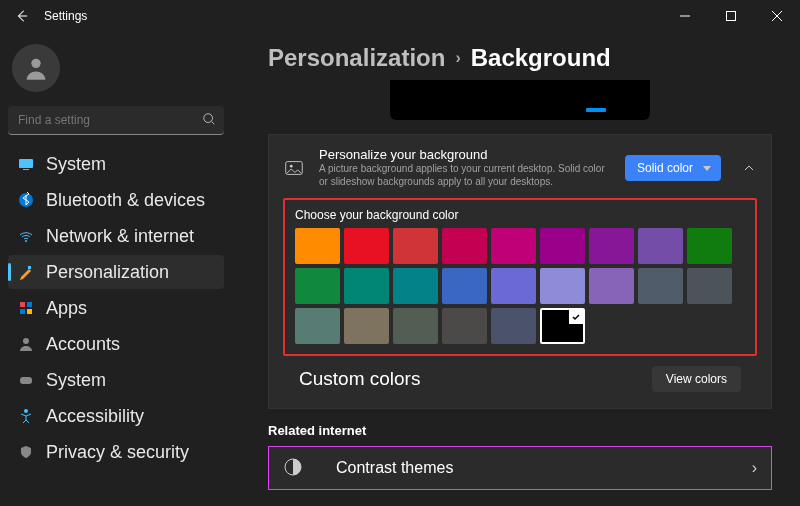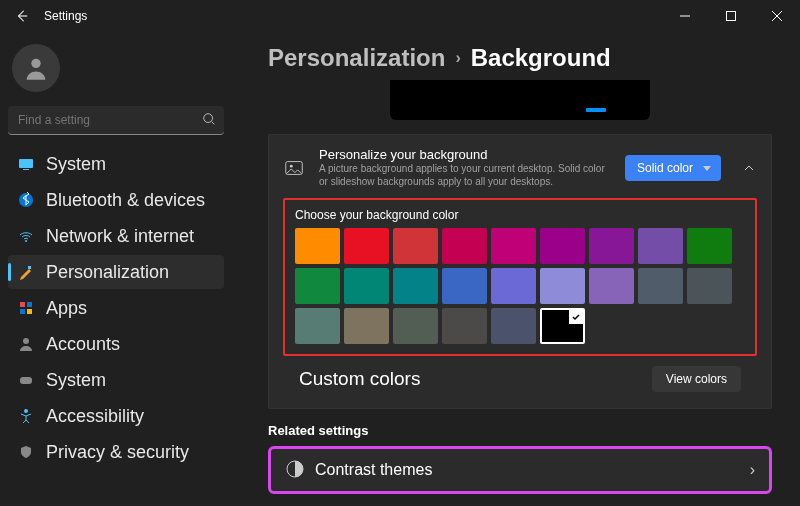--- a/index.html
+++ b/index.html
@@ -40,21 +40,21 @@
   .colorlbl { font-size:12px; margin-bottom:6px; }
   .swatches { display:flex; flex-direction:column; gap:4px; }
   .srow { display:flex; gap:4px; }
   .sw { width:45px; height:36px; border-radius:2px; position:relative; }
   .sw.sel { border:2px solid #fff; }
   .sw .chk { position:absolute; top:0; right:0; width:14px; height:14px; background:#fff; display:flex; align-items:center; justify-content:center; }
   .row2 { display:flex; align-items:center; padding:10px 16px 4px 16px; }
   .row2 .lbl { font-size:19px; }
   .row2 .btn { margin-left:auto; background:#373737; border-radius:4px; padding:6px 14px; font-size:12px; }
   .section-h { font-size:13px; font-weight:600; margin-bottom:8px; }
-  .card2 { background:#2b2b2b; border:3px solid #d946ef; border-radius:6px; padding:10px 14px; display:flex; align-items:center; gap:8px; }
+  .card2 { background:#2b2b2b; border:1px solid #d946ef; border-radius:0; padding:10px 14px; display:flex; align-items:center; gap:31px; }
   .card2 .ic { width:22px; height:22px; }
   .card2 .chev-r { margin-left:auto; color:#ccc; }
 </style>
 </head>
 <body>
 
 <div class="titlebar">
   <div class="back">
     <svg width="14" height="14" viewBox="0 0 16 16">
         <path d="M10 2 4 8l6 6" stroke="#fff" stroke-width="1.2" fill="none"></path>
@@ -259,21 +259,21 @@
             </div>
           </div>
       </div>
 
       <div class="row2">
         <div class="lbl">Custom colors</div>
         <div class="btn">View colors</div>
       </div>
     </div>
 
-    <div class="section-h">Related settings</div>
+    <div class="section-h">Related internet</div>
     <div class="card2">
       <div class="ic">
         <svg width="20" height="20" viewBox="0 0 20 20">
             <circle cx="10" cy="10" r="8" stroke="#ccc" fill="none"></circle>
             <path d="M10 2a8 8 0 010 16z" fill="#ccc"></path>
           </svg>
       </div>
       <div>Contrast themes</div>
       <div class="chev-r">›</div>
     </div>

